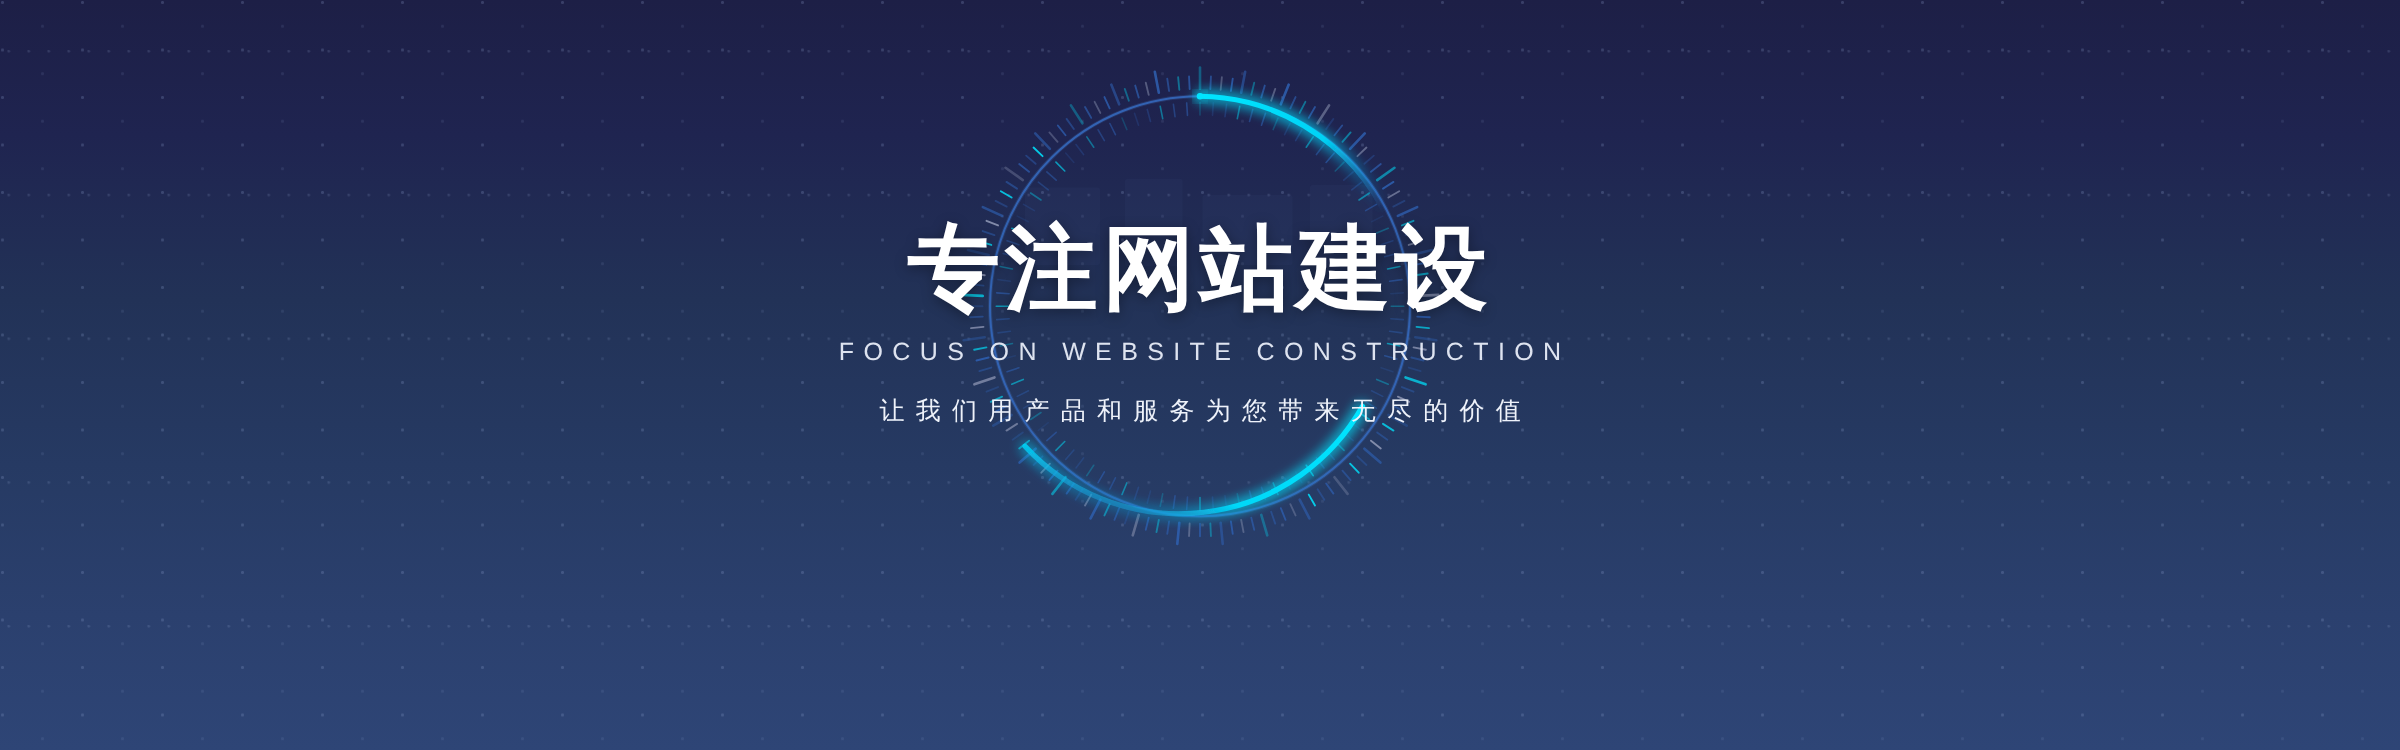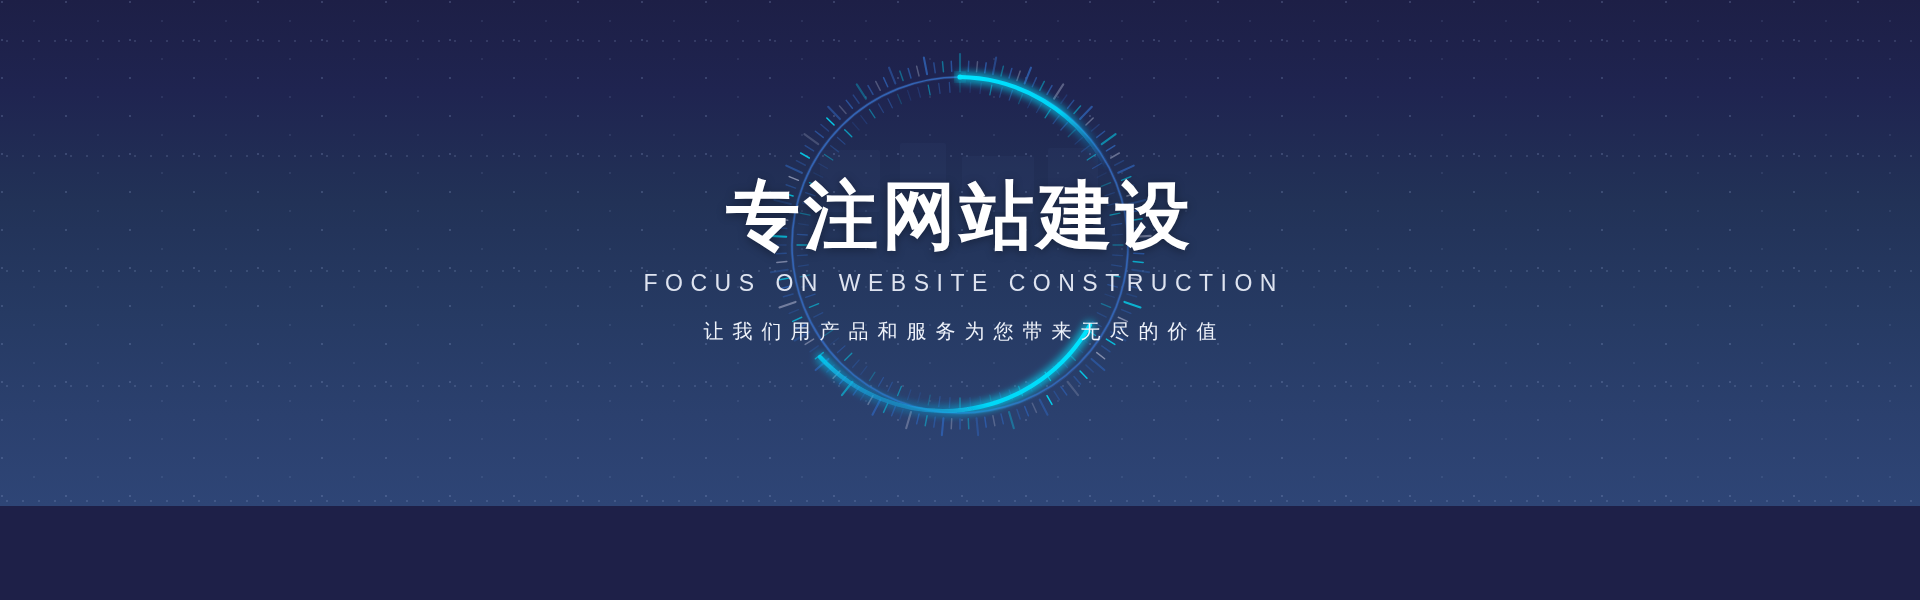--- a/index.html
+++ b/index.html
@@ -5,21 +5,21 @@
 <style>
   html, body {
     margin: 0;
     padding: 0;
     background: #1e2048;
   }
 
   .banner {
     position: relative;
     width: 1920px;
-    height: 506px;
+    height: 600px;
     overflow: hidden;
     font-family: "Liberation Sans", "DejaVu Sans", sans-serif;
     background: linear-gradient(180deg,
                 #1d1f46 0%,
                 #1f2450 18%,
                 #223257 40%,
                 #263a63 62%,
                 #2b406e 82%,
                 #2e4576 100%);
   }
@@ -82,21 +82,21 @@
     line-height: 1;
     font-weight: 700;
     letter-spacing: 4px;
     text-shadow: 0 2px 10px rgba(0,0,0,.35);
     font-family: "DejaVu Sans", "Liberation Sans", sans-serif;
   }
 
   .eyebrow {
     margin: 20px 0 0 0;
     color: #e8edf8;
-    font-size: 23px;
+    font-size: 20px;
     font-weight: 400;
     letter-spacing: 7.5px;
     text-indent: 7.5px;
     line-height: 1;
     opacity: .95;
   }
 
   .tagline {
     margin: 26px 0 0 0;
     color: #eef2fa;

